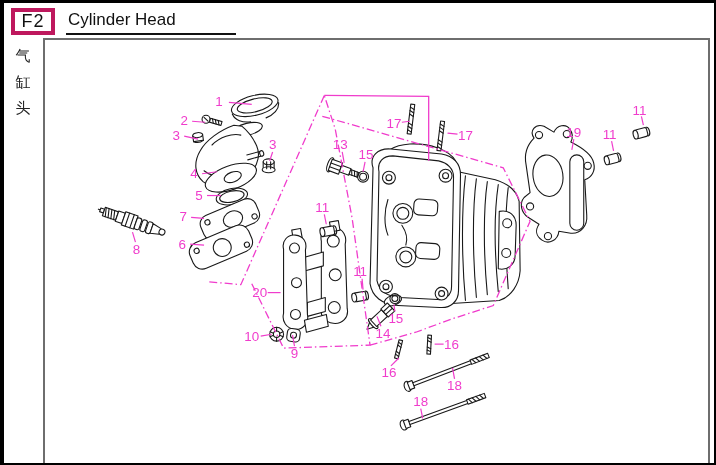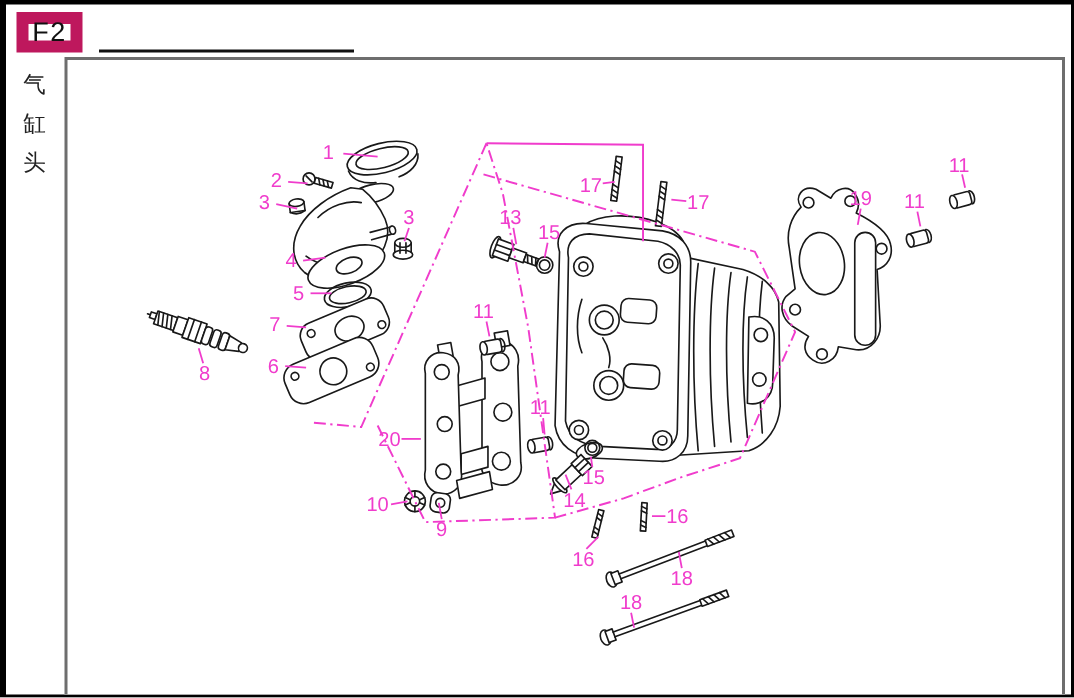--- a/index.html
+++ b/index.html
@@ -5,21 +5,21 @@
   html,body{margin:0;padding:0;background:#e8e8e8;}
   .page{
     position:relative;width:716px;height:465px;background:#fff;
     border-style:solid;border-color:#000;border-width:3px 2px 2px 4px;
     box-sizing:border-box;overflow:hidden;
     font-family:"Liberation Sans",sans-serif;
     --callout:#f03ccc; --ink:#191919;
   }
   .code-badge{
     position:absolute;left:7px;top:5px;width:44px;height:27px;
-    border:8px solid #be185d;box-sizing:border-box;
+    border:4px solid #be185d;box-sizing:border-box;
     display:flex;align-items:center;justify-content:center;
     font-size:18px;color:#111;letter-spacing:1px;background:#fff;
   }
   .page-title{
     position:absolute;left:64px;top:7px;font-size:17px;color:#111;
   }
   .title-underline{
     position:absolute;left:62px;top:30px;width:170px;height:2px;background:#111;
   }
   .vertical-label{
@@ -41,20 +41,21 @@
 </style>
 </head>
 <body>
 
 <div class="page" style="--callout: #f03ccc; --ink: #191919;">
 
   <div class="code-badge">
     <span>F2</span>
   </div>
 
+  <div class="page-title">Cylinder Head</div>
   <div class="title-underline"></div>
 
   <div class="vertical-label">
     <span>气</span>
     <span>缸</span>
     <span>头</span>
   </div>
 
   <div class="diagram-panel">
     <svg id="diagram-svg" viewBox="39 35 667 427" preserveAspectRatio="none">

